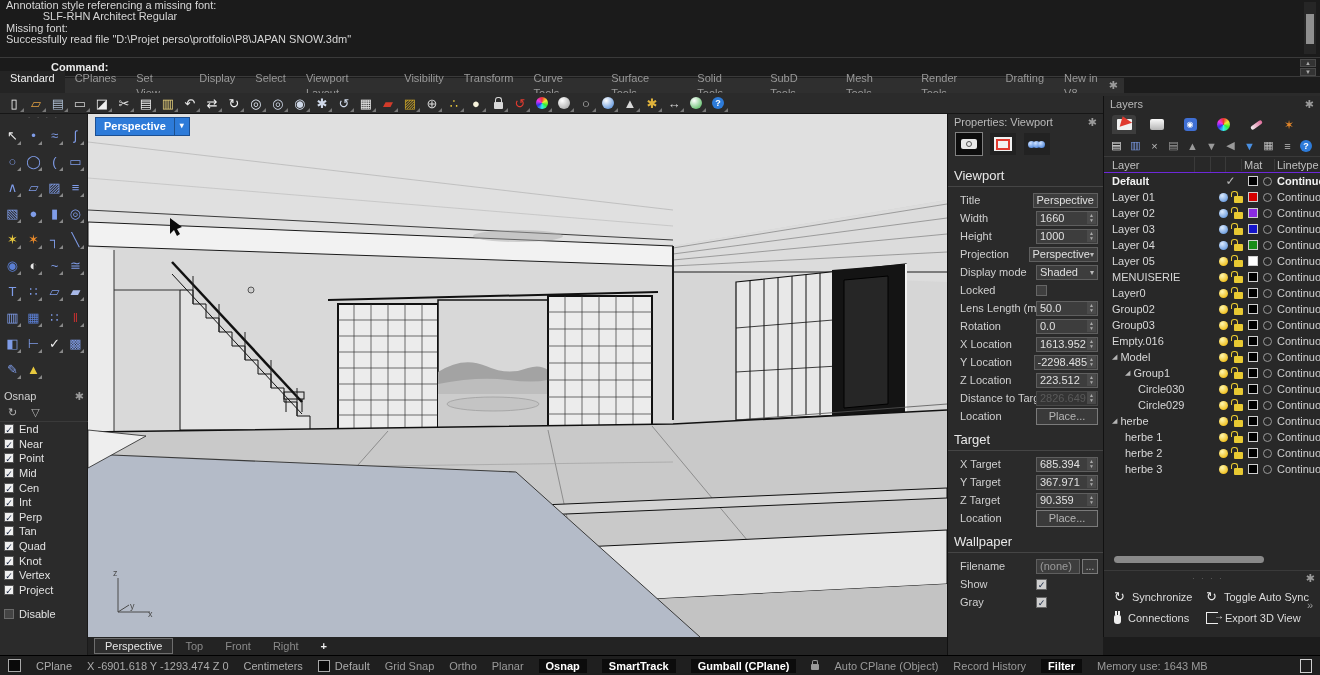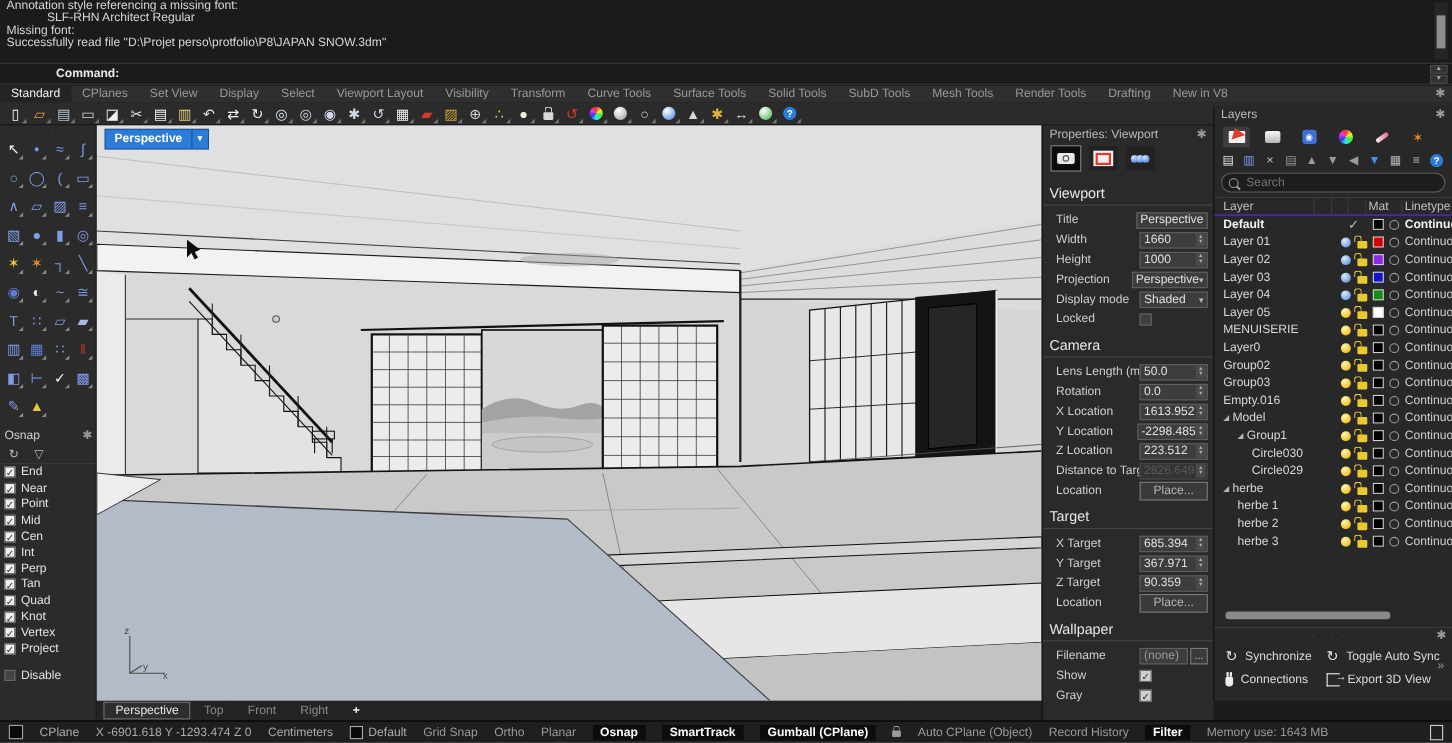--- a/index.html
+++ b/index.html
@@ -10,21 +10,21 @@
   
   #cmd-area{left:0;top:0;width:1320px;height:57px;background:#1b1b1b;}
   .cmd-line{white-space:pre;font-size:11px;line-height:11.4px;color:#d6d6d6;padding-left:6px;}
   #cmd-scroll{position:absolute;right:4px;top:2px;width:12px;height:52px;background:#262626;}
   #cmd-scroll .thumb{position:absolute;left:2px;top:12px;width:8px;height:30px;background:#8f8f8f;}
   #cmd-row{left:0;top:57px;width:1320px;height:20px;background:#1b1b1b;border-top:1px solid #3a3a3a;border-bottom:1px solid #3a3a3a;box-sizing:border-box;display:flex;align-items:center;}
   #cmd-label{font-weight:bold;color:#ececec;padding-left:8px;margin-left:43px;}
   #cmd-spinners{position:absolute;right:4px;top:1px;display:flex;flex-direction:column;gap:1px;}
   .spin-btn{width:16px;height:8px;background:#333;border:1px solid #4a4a4a;color:#aaa;font-size:6px;line-height:6px;text-align:center;box-sizing:border-box;}
   
-  #menu-row{left:0;top:78px;width:1320px;height:15px;background:#2f2f2f;display:flex;align-items:center;}
+  #menu-row{left:0;top:78px;width:1124px;height:15px;background:#2f2f2f;display:flex;align-items:center;}
   .mtab{padding:0 10px;color:#989898;font-size:11px;line-height:15px;cursor:default;}
   .mtab.active{color:#f0f0f0;background:#242424;}
   #menu-gear{position:absolute;right:6px;top:1px;}
   .gear{color:#9a9a9a;font-size:11px;line-height:12px;}
   
   #toolbar{left:0;top:93px;width:1320px;height:21px;background:#2b2b2b;border-bottom:1px solid #161616;box-sizing:border-box;display:flex;align-items:center;padding-left:3px;}
   .tb{width:22px;height:19px;display:flex;align-items:center;justify-content:center;font-size:13px;position:relative;}
   .tb::after{content:"";position:absolute;right:1px;bottom:1px;border-left:4px solid transparent;border-bottom:4px solid #777;}
   .ball{width:12px;height:12px;border-radius:50%;display:inline-block;}
   .wheel{width:12px;height:12px;border-radius:50%;display:inline-block;background:conic-gradient(#e33,#ee3,#3e3,#3ee,#33e,#e3e,#e33);}
@@ -545,21 +545,20 @@
             <span class="dropcaret">▾</span>
           </div>
         </div>
       </div>
       <div class="prow">
         <span class="plabel">Locked</span>
         <div class="pctrl">
           <span class="pcheck off"></span>
         </div>
       </div>
-      <div class="psec-title">Camera</div>
       <div class="prow">
         <span class="plabel">Lens Length (mr</span>
         <div class="pctrl">
           <div class="pinput">
             <span class="val">50.0</span>
             <span class="spinbox">▲<br>▼</span>
           </div>
         </div>
       </div>
       <div class="prow">
@@ -703,24 +702,20 @@
       <span class="ltool" style="color: rgb(187, 187, 187);">×</span>
       <span class="ltool" style="color: rgb(154, 154, 154);">▤</span>
       <span class="ltool" style="color: rgb(154, 154, 154);">▲</span>
       <span class="ltool" style="color: rgb(154, 154, 154);">▼</span>
       <span class="ltool" style="color: rgb(154, 154, 154);">◀</span>
       <span class="ltool" style="color: rgb(74, 144, 226);">▼</span>
       <span class="ltool" style="color: rgb(187, 187, 187);">▦</span>
       <span class="ltool" style="color: rgb(187, 187, 187);">≡</span>
       <span class="lthelp">?</span>
     </div>
-  <div id="layers-search">
-    <span class="mag"></span>
-    <input type="text" placeholder="Search" style="">
-  </div>
   <div id="layers-colhead">
     <span class="c-name">Layer</span>
     <span class="c-cell"></span>
       <span class="c-cell" style="width:14px"></span>
       <span class="c-cell"></span>
     <span class="c-mat">Mat</span>
     <span class="c-lt">Linetype</span>
   </div>
   <div id="layers-rows">
       <div class="lrow bold">

